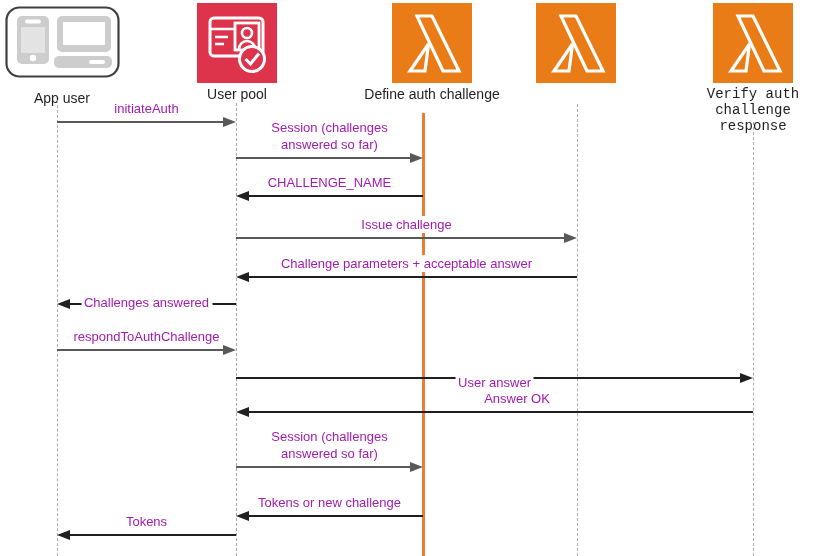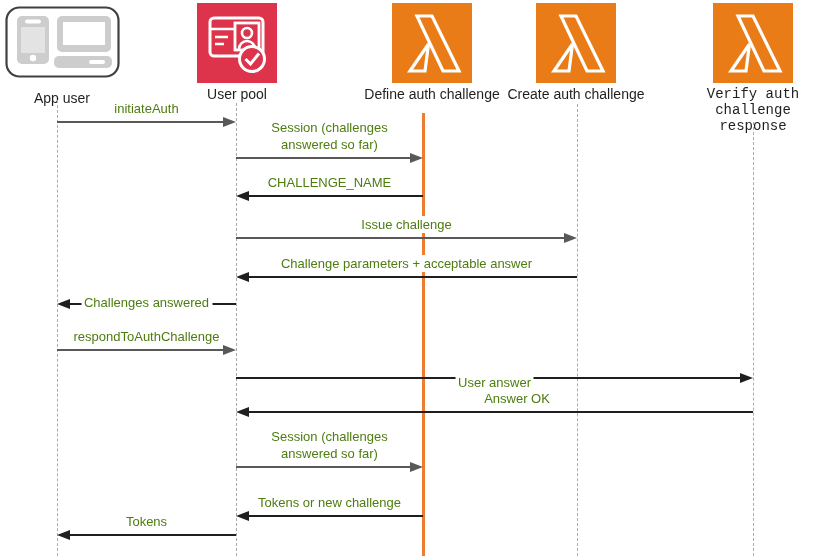--- a/index.html
+++ b/index.html
@@ -12,21 +12,21 @@
   .actor-label{font-size:14px;line-height:16px;color:#1F1F1F;}
   .actor.app  .actor-label{margin-top:8px;}
   .actor.std  .actor-label{margin-top:3px;}
   .lifeline{position:absolute;}
   .msg-line{position:absolute;height:2px;}
   .msg-head{position:absolute;width:0;height:0;border-top:5px solid transparent;border-bottom:5px solid transparent;}
   .msg-head.right{border-left:13px solid #1F1F1F;}
   .msg-head.left{border-right:13px solid #1F1F1F;}
   .msg-label{
     position:absolute;transform:translateX(-50%);text-align:center;
-    font-size:13px;line-height:17px;white-space:nowrap;color:#4d7c0f;background:#fff;
+    font-size:13px;line-height:17px;white-space:nowrap;color:#a21caf;background:#fff;
     padding:0 3px;
   }
 </style>
 </head>
 <body>
 
 <div id="canvas">
 
   <div class="actor app" style="left:-18px;top:6px;">
     <svg width="115" height="72" viewBox="0 0 115 72">
@@ -70,21 +70,20 @@
     <div class="actor-label">Define auth challenge</div>
   </div>
 
   <div class="actor std" style="left:496px;top:3px;">
     <div class="icon-box" style="background:#E97C17;">
       <svg width="80" height="80" viewBox="0 0 80 80">
         <polygon points="25,13 40,13 67,68 51,68" fill="none" stroke="#ffffff" stroke-width="3.2"></polygon>
         <polygon points="36.5,41 33,68 18,68" fill="none" stroke="#ffffff" stroke-width="3.2"></polygon>
       </svg>
     </div>
-    <div class="actor-label">Create auth challenge</div>
   </div>
 
   <div class="actor std" style="left:673px;top:3px;">
     <div class="icon-box" style="background:#E97C17;">
       <svg width="80" height="80" viewBox="0 0 80 80">
         <polygon points="25,13 40,13 67,68 51,68" fill="none" stroke="#ffffff" stroke-width="3.2"></polygon>
         <polygon points="36.5,41 33,68 18,68" fill="none" stroke="#ffffff" stroke-width="3.2"></polygon>
       </svg>
     </div>
     <div class="actor-label" style="width:150px;margin-left:5px;white-space:normal;font-family:Liberation Mono, monospace;">Verify auth challenge response</div>

